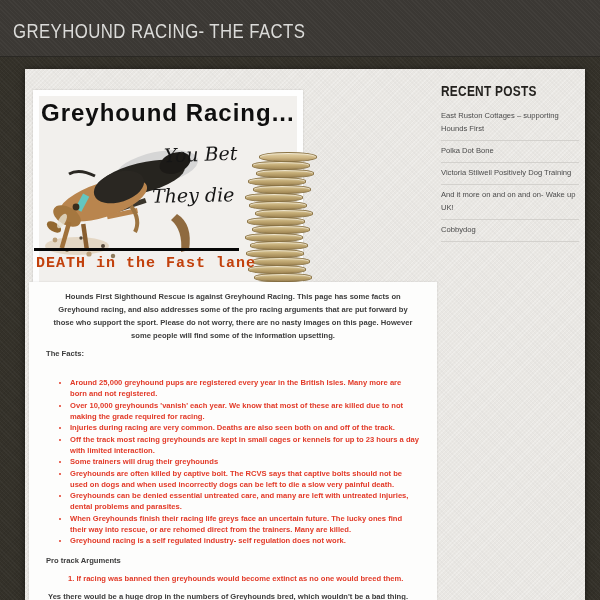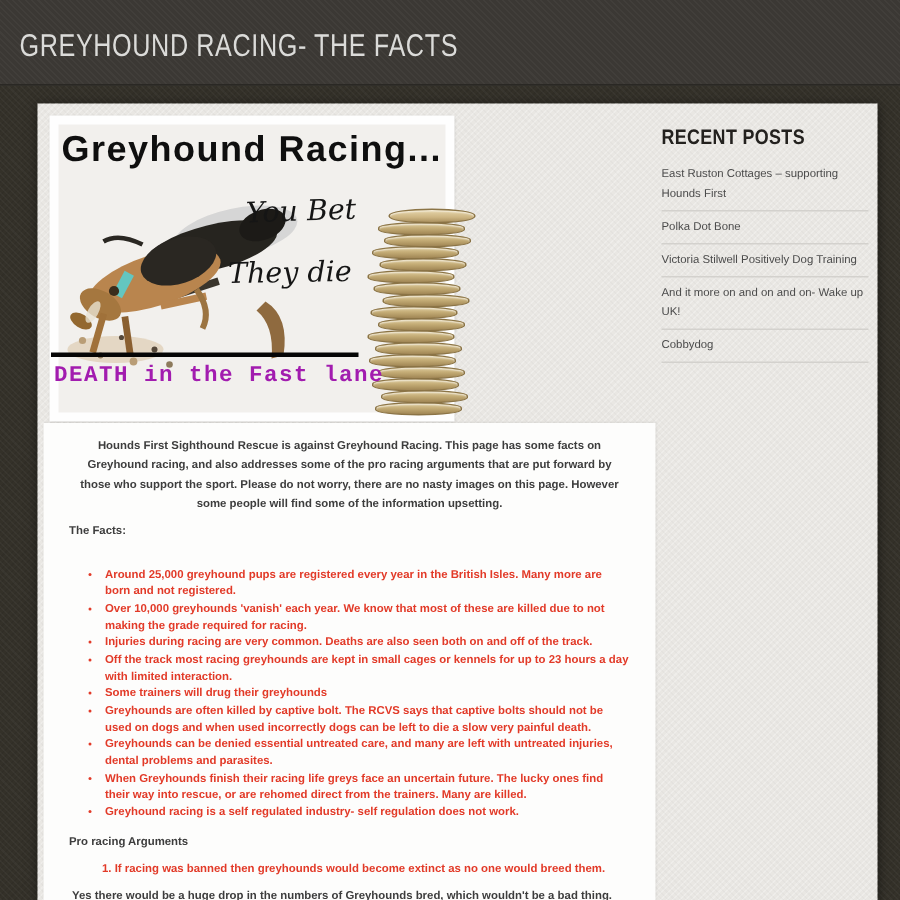--- a/index.html
+++ b/index.html
@@ -26,38 +26,38 @@
   .container {
     position:absolute; left:25px; top:69px; width:560px; height:531px;
     background-color:#e9e7e3;
     background-image:
       repeating-linear-gradient(45deg, rgba(0,0,0,.018) 0 1px, transparent 1px 3px),
       repeating-linear-gradient(-45deg, rgba(255,255,255,.25) 0 1px, transparent 1px 3px);
     box-shadow:0 1px 7px rgba(0,0,0,.55);
   }
   
   .banner {
-    position:absolute; left:8px; top:8px; width:270px; height:204px;
+    position:absolute; left:8px; top:21px; width:270px; height:204px;
     background:#fefefe; box-shadow:0 0 2px rgba(0,0,0,.15);
   }
   .banner-bg { position:absolute; left:6px; top:6px; right:6px; bottom:6px; background:#f2f0ed; }
   .banner-title {
     position:absolute; left:8px; top:9px; font-size:24px; font-weight:bold;
     letter-spacing:1px; color:#0f0f0f; white-space:nowrap;
   }
   .dogs-art { position:absolute; left:4px; top:46px; }
   .tagline { position:absolute; font-family:"DejaVu Serif", serif; font-style:italic;
     font-size:19px; color:#151515; white-space:nowrap; }
   .tagline-1 { left:131px; top:53px; transform:rotate(-2deg); }
   .tagline-2 { left:119px; top:94px; transform:rotate(-1deg); }
   .banner-rule { position:absolute; left:1px; top:158px; width:205px; height:2.5px; background:#060606; }
   .banner-caption {
     position:absolute; left:3px; top:165px;
     font-family:"Liberation Mono", monospace; font-weight:bold; font-size:15px;
-    letter-spacing:1px; color:#a21caf; white-space:nowrap;
+    letter-spacing:1px; color:#c2410c; white-space:nowrap;
   }
   .coin-stack { position:absolute; left:212px; top:62px; width:82px; }
   .coin {
     width:58px; height:8.3px; margin-top:-0.3px;
     border-radius:50% / 46%;
     background:linear-gradient(180deg,#ddcb9c 0%,#c4ac76 45%,#a18755 100%);
     border:1px solid #8b7446;
     box-shadow:inset 0 1px 1px rgba(255,255,255,.55);
   }
   .coin:first-child { background:linear-gradient(180deg,#e6d6ab 0%,#cdb583 60%,#ab9160 100%); height:10px; }
@@ -172,18 +172,18 @@
       <li>Around 25,000 greyhound pups are registered every year in the British Isles. Many more are born and not registered.</li>
       <li>Over 10,000 greyhounds 'vanish' each year. We know that most of these are killed due to not making the grade required for racing.</li>
       <li>Injuries during racing are very common. Deaths are also seen both on and off of the track.</li>
       <li>Off the track most racing greyhounds are kept in small cages or kennels for up to 23 hours a day with limited interaction.</li>
       <li>Some trainers will drug their greyhounds</li>
       <li>Greyhounds are often killed by captive bolt. The RCVS says that captive bolts should not be used on dogs and when used incorrectly dogs can be left to die a slow very painful death.</li>
       <li>Greyhounds can be denied essential untreated care, and many are left with untreated injuries, dental problems and parasites.</li>
       <li>When Greyhounds finish their racing life greys face an uncertain future. The lucky ones find their way into rescue, or are rehomed direct from the trainers. Many are killed.</li>
       <li>Greyhound racing is a self regulated industry- self regulation does not work.</li>
     </ul>
-    <p class="pro-heading">Pro racing Arguments</p>
+    <p class="pro-heading">Pro track Arguments</p>
     <p class="argument">1. If racing was banned then greyhounds would become extinct as no one would breed them.</p>
     <p class="response">Yes there would be a huge drop in the numbers of Greyhounds bred, which wouldn't be a bad thing. They wouldn't become extinct as there will always be breeders who do not breed their dogs to race.</p>
   </div>
 
 </div>
 
 </body></html>

